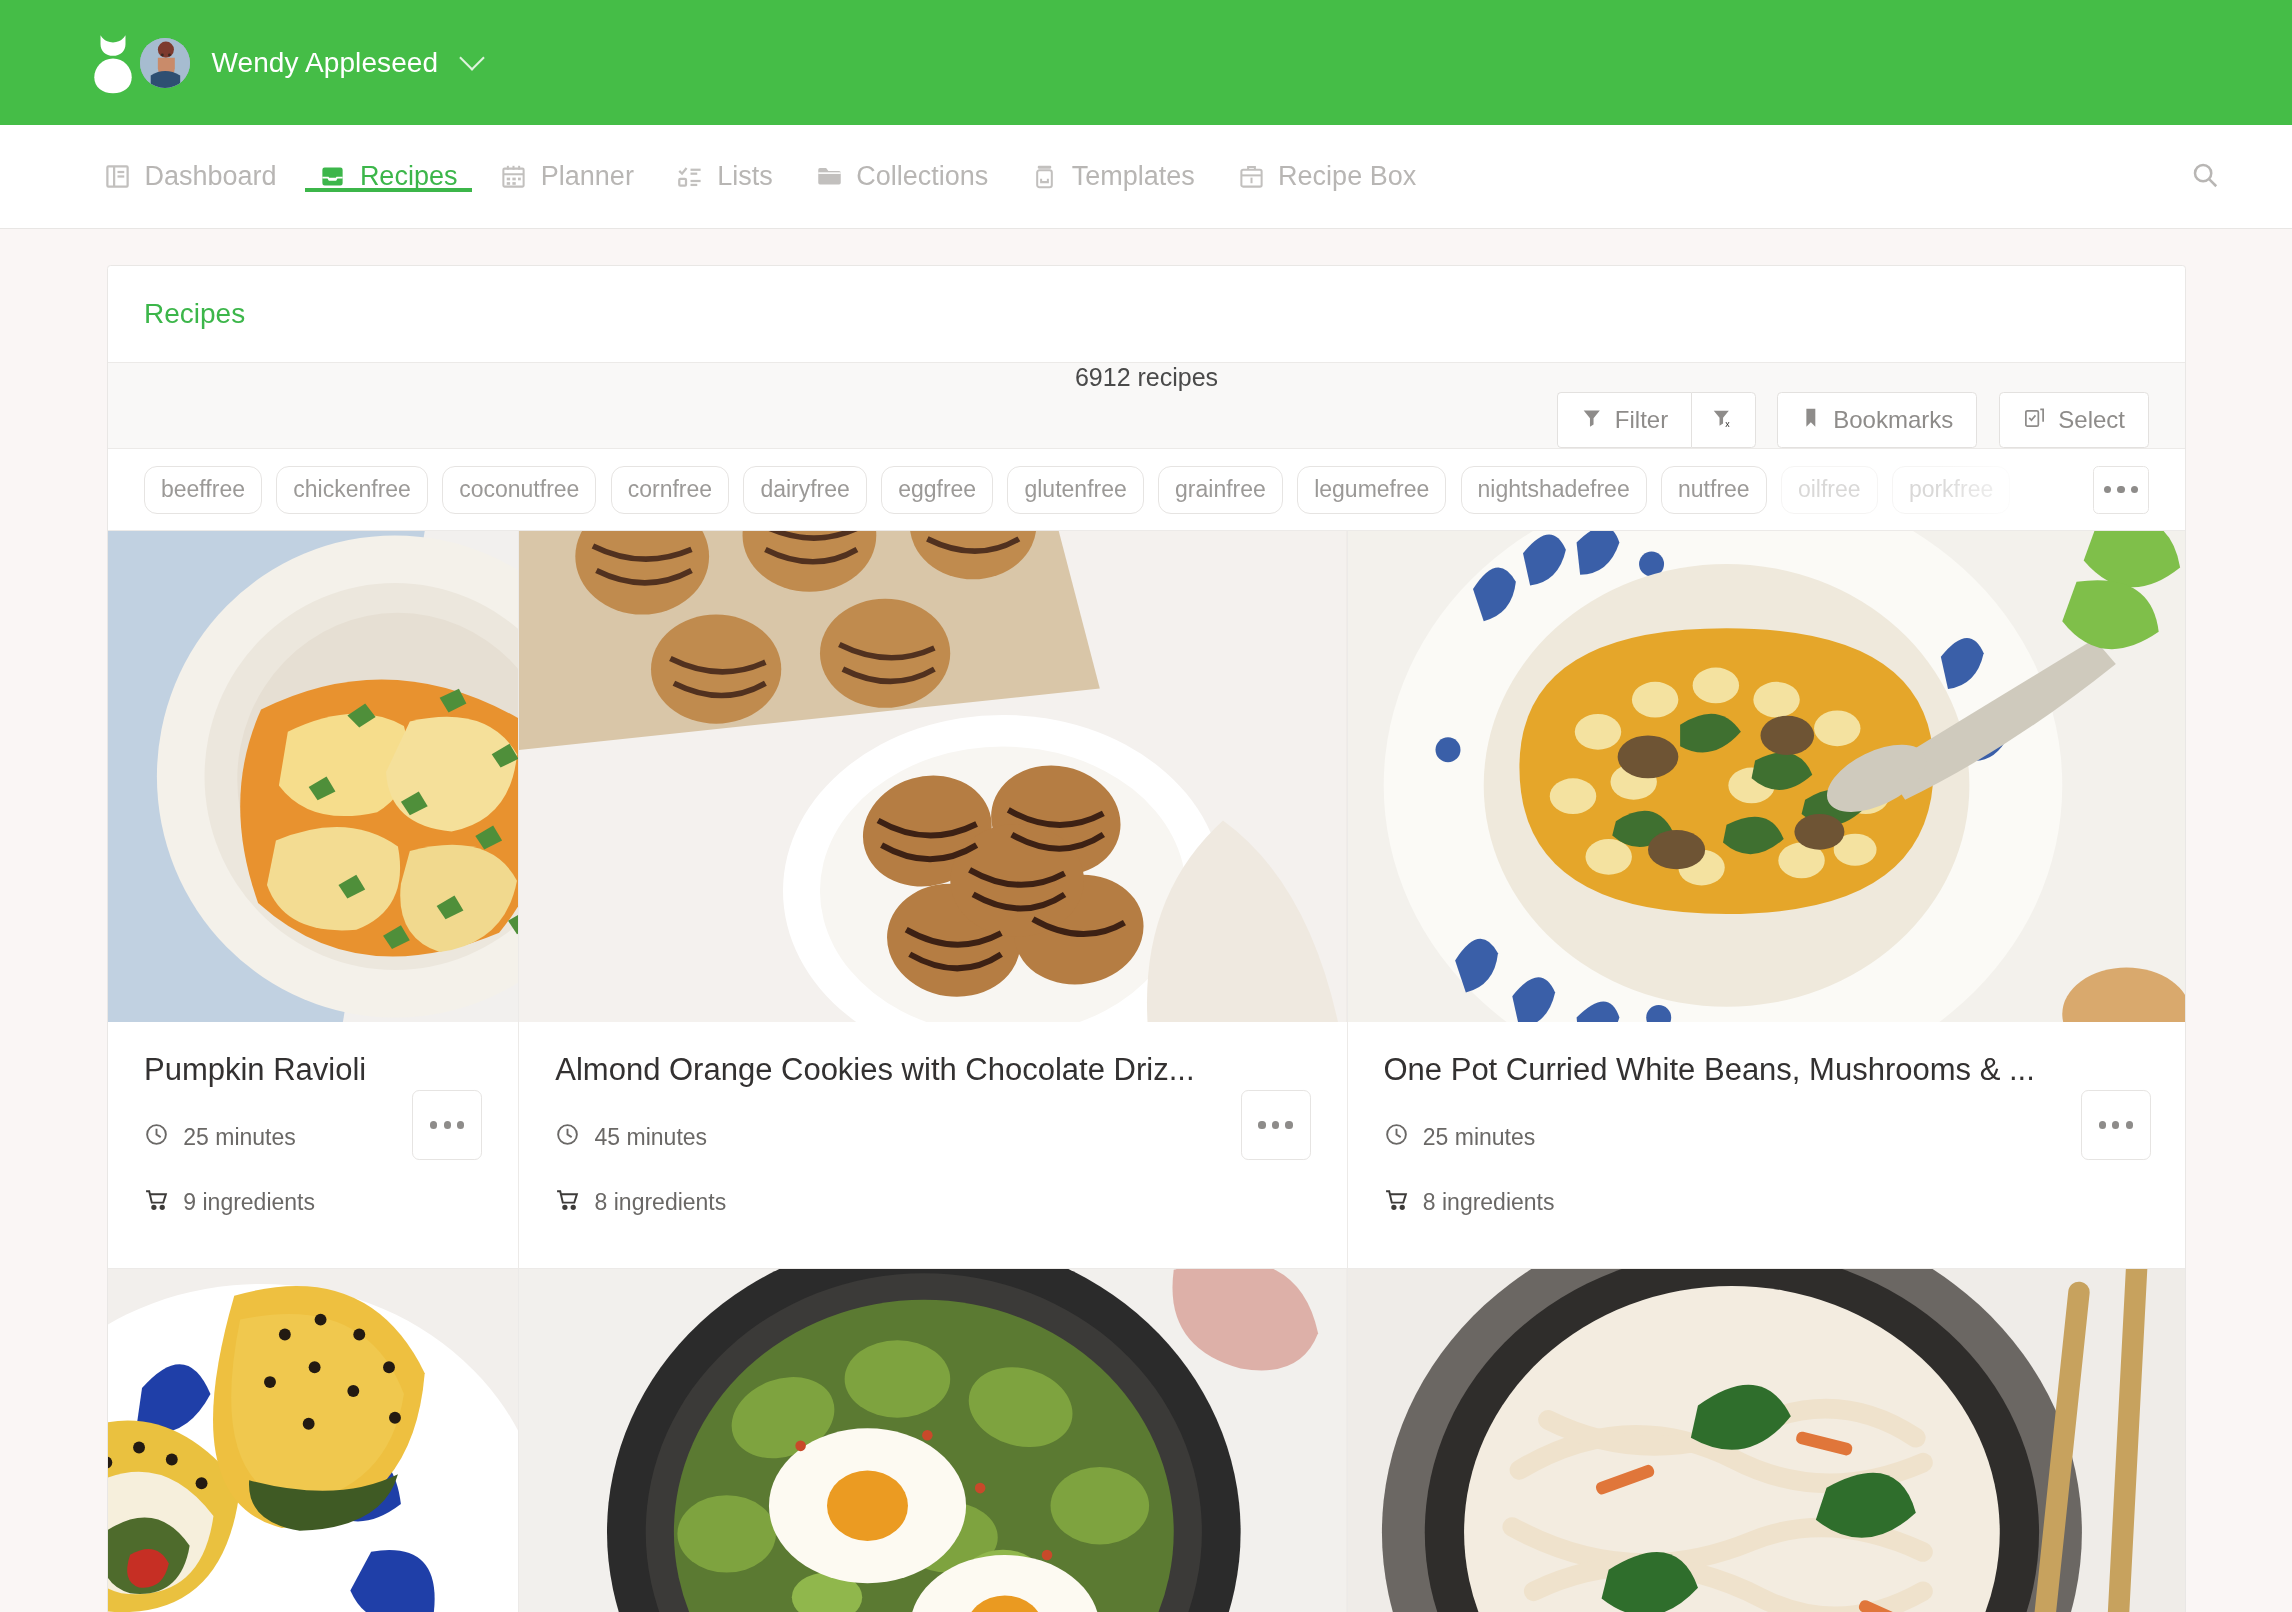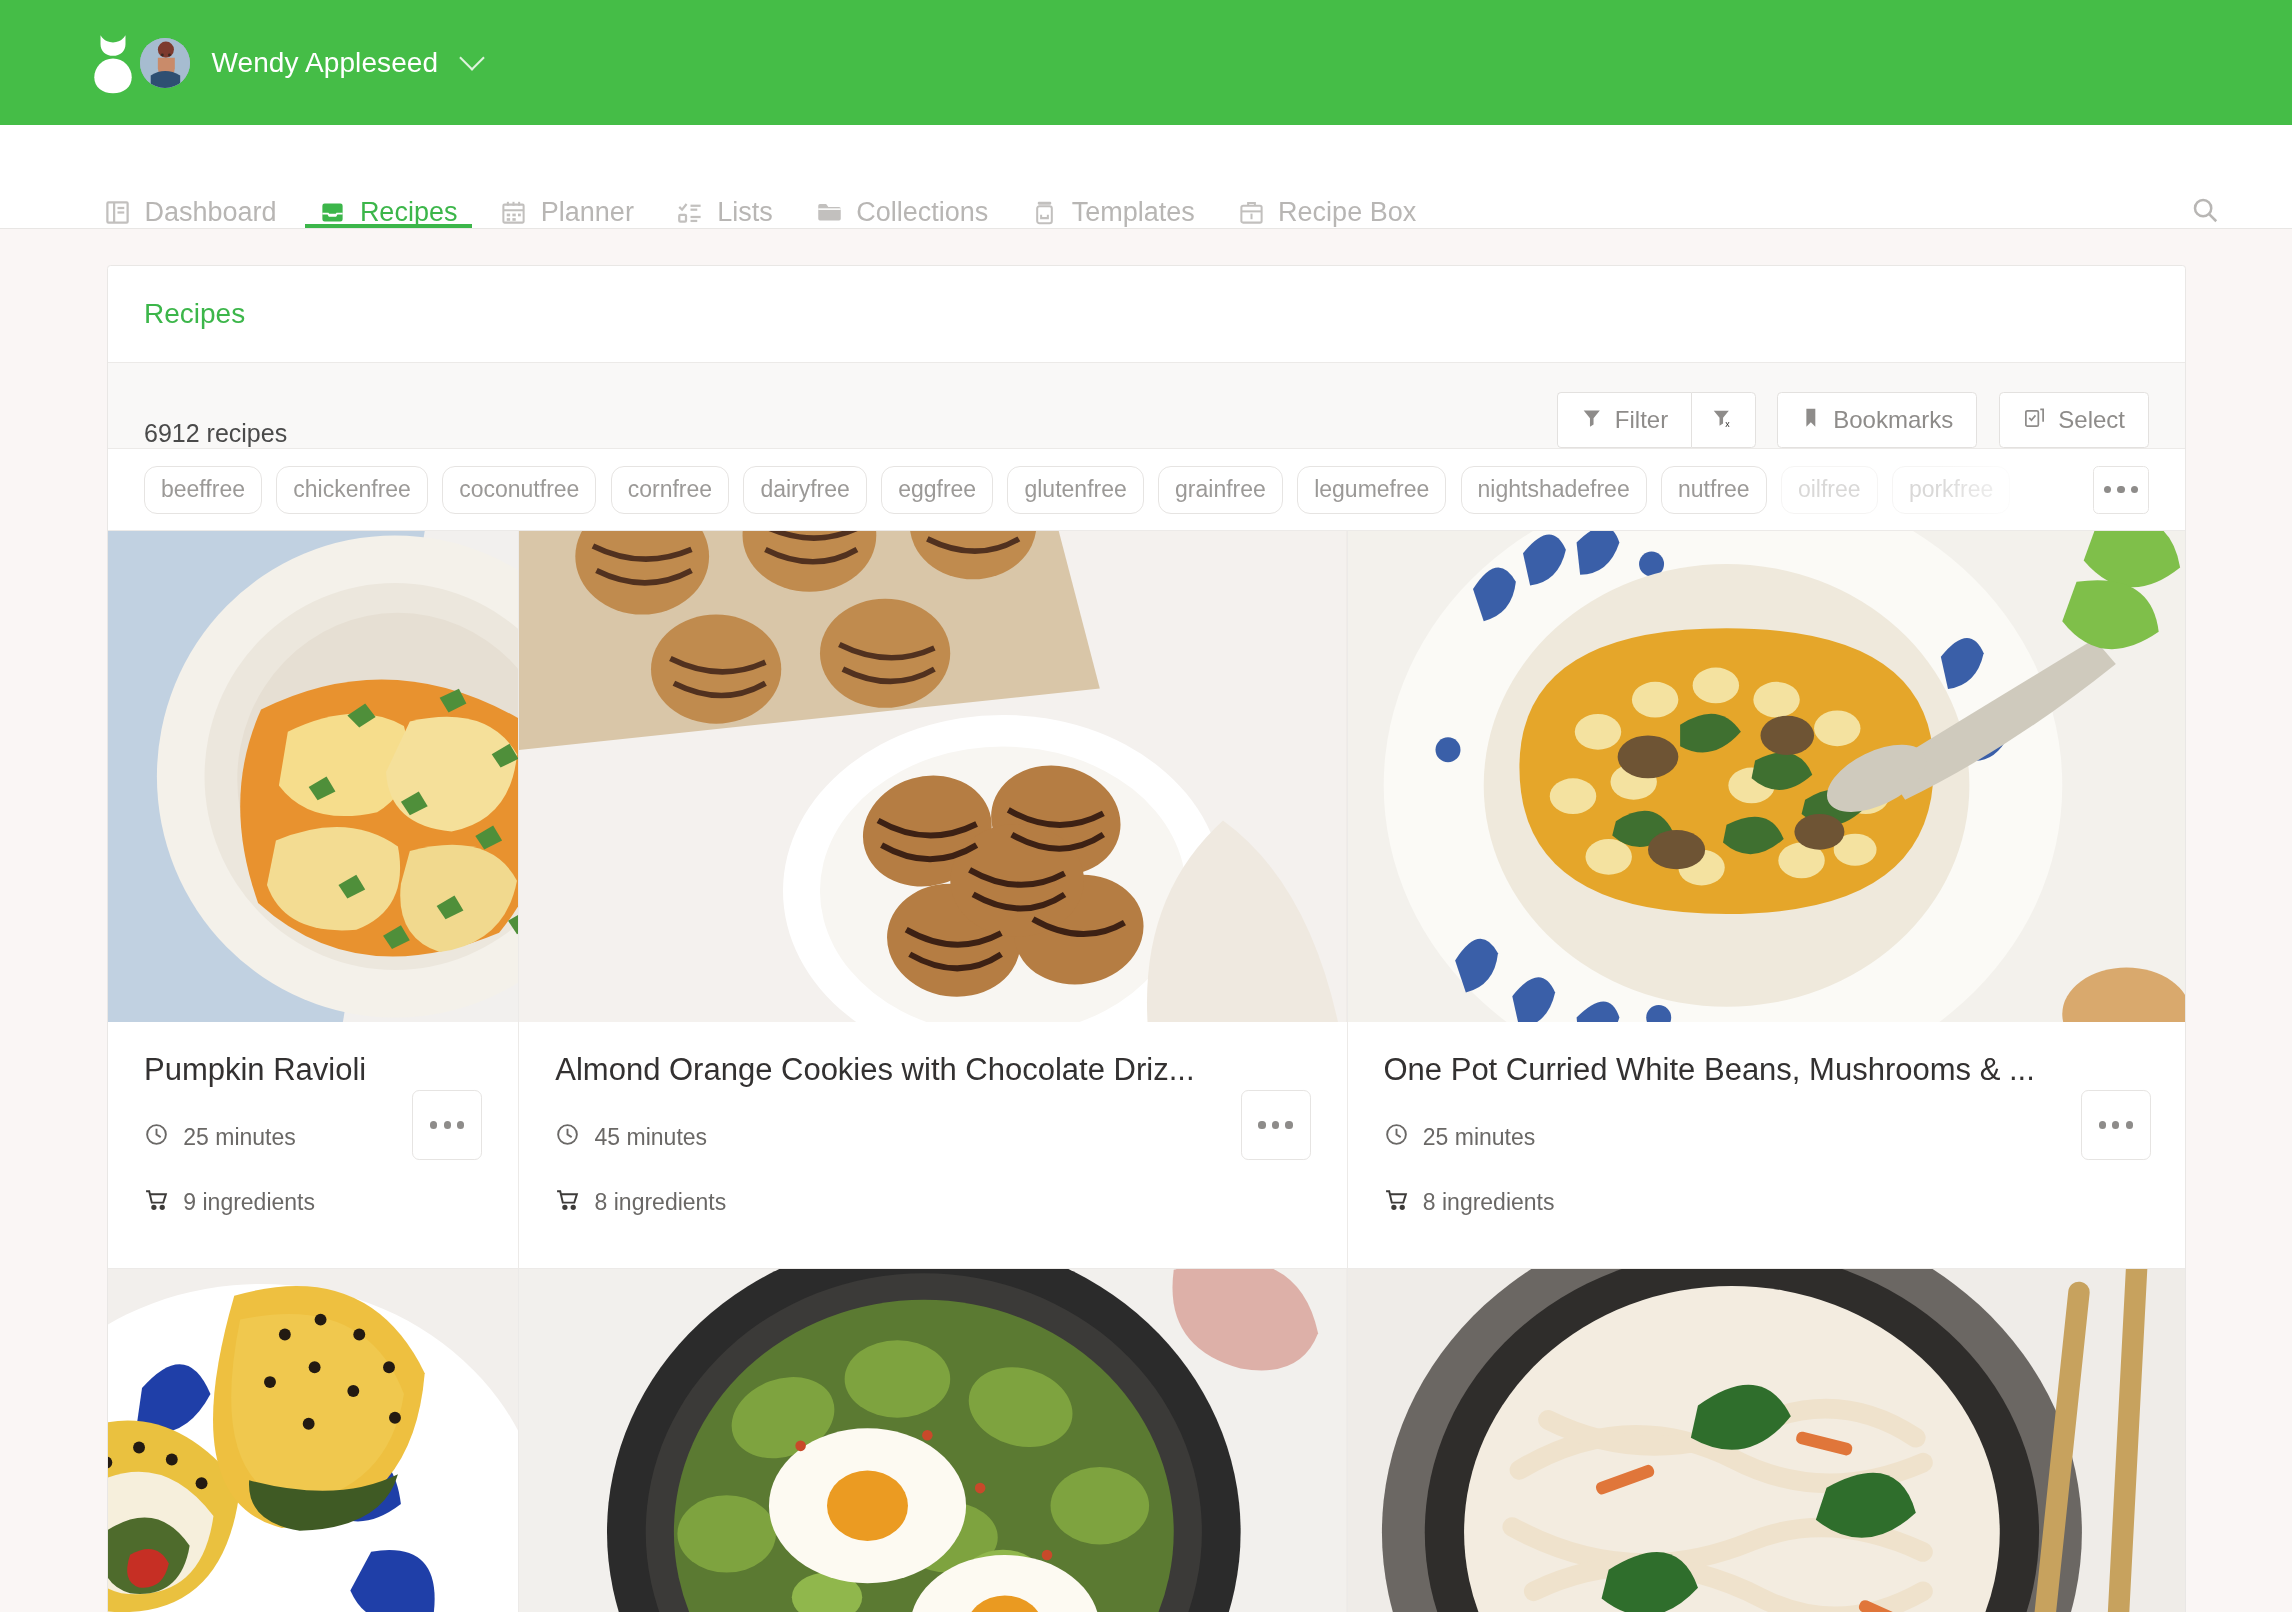--- a/index.html
+++ b/index.html
@@ -49,21 +49,21 @@
     transform: rotate(45deg) translate(-3.6px,-3.6px);
     margin-left: 3.6px;
   }
 
   
   .navbar {
     height: 104px;
     background: #ffffff;
     border-bottom: 0.9px solid #e8e6e4;
     display: flex;
-    align-items: flex-end;
+    align-items: center;
     padding: 0 68px 0 86px;
     position: relative;
   }
   .nav-items { display: flex; align-items: stretch; gap: 0; }
   .nav-item {
     display: flex;
     align-items: center;
     gap: 13.4px;
     padding: 0 21.5px;
     color: #b8b6b4;
@@ -107,22 +107,23 @@
   }
   .panel-title {
     color: #3cb64a;
     font-size: 28px;
   }
 
   .toolbar {
     height: 86px;
     background: #f9f8f7;
     border-bottom: 0.9px solid #eceae8;
-    display: flex; align-items: flex-end;
+    display: flex; align-items: center;
     padding: 0 36px;
+    flex-direction: column;
   }
   .recipe-count {
     font-size: 25px;
     color: #4a4a4a;
   }
   .toolbar-right {
     margin-left: auto;
     display: flex; align-items: center; gap: 21.5px;
   }
   .btn {

